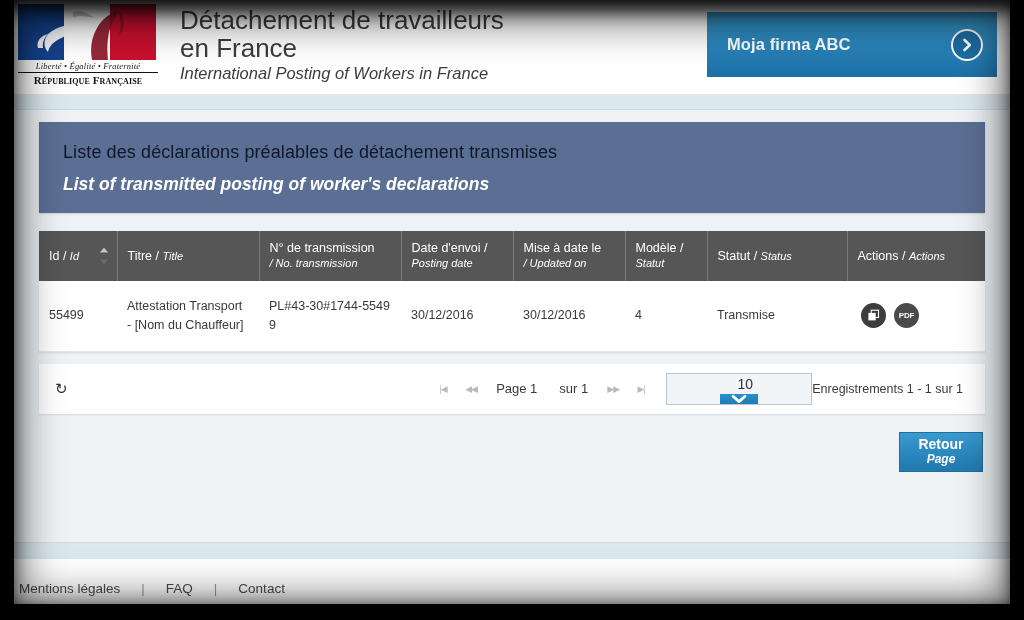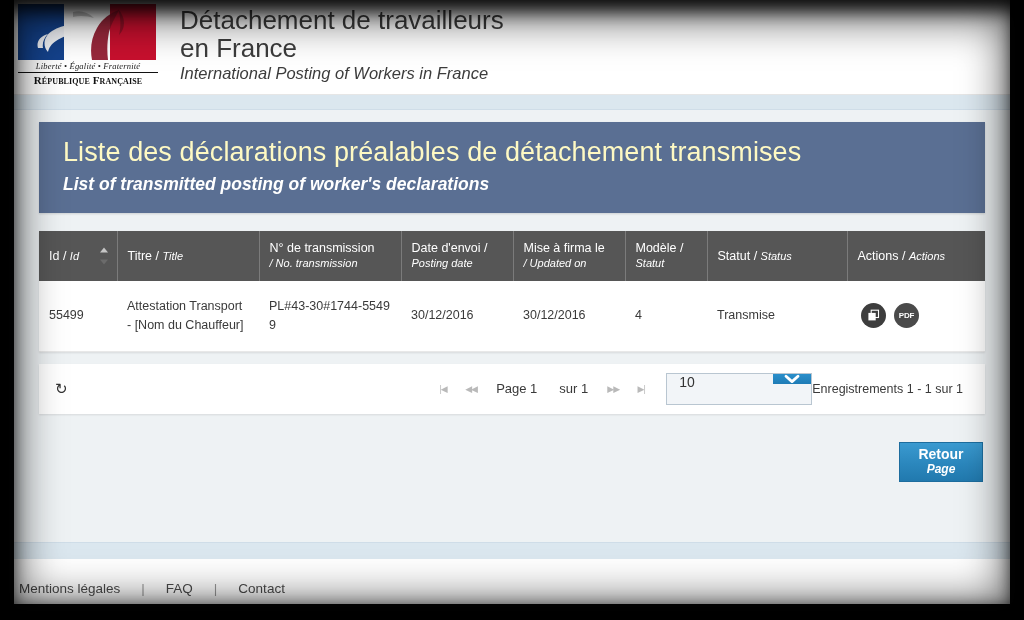--- a/index.html
+++ b/index.html
@@ -134,22 +134,22 @@
     box-sizing: border-box;
   }
 
   .page-banner {
     background: #5a6f93;
     padding: 16px 24px 18px 24px;
     box-sizing: border-box;
     box-shadow: 0 1px 2px rgba(0,0,0,0.14);
   }
   .page-banner .pb-fr {
-    color: #fef9c3;
-    font-size: 27px;
+    color: #0f172a;
+    font-size: 18px;
     font-weight: 400;
     letter-spacing: .1px;
     line-height: 28px;
   }
   .page-banner .pb-en {
     color: #ffffff;
     font-size: 17.5px;
     font-style: italic;
     font-weight: 700;
     margin-top: 7px;
@@ -277,22 +277,23 @@
     cursor: pointer;
     user-select: none;
   }
   .pg-label { font-size: 13px; color: #3a3a3a; padding: 0 6px; white-space: nowrap; }
   .pg-select {
     margin-left: 16px;
     width: 146px; height: 32px;
     border: 1px solid #b9c6d1;
     background: #f2f5f8;
     display: flex;
-    align-items: flex-start;
-    box-sizing: border-box;
+    align-items: center;
+    box-sizing: border-box;
+    flex-direction: column;
   }
   .pg-select .val {
     flex: 1;
     display: flex; align-items: center;
     padding-left: 12px;
     font-size: 14px;
     color: #333;
   }
   .pg-select .drop {
     width: 38px;
@@ -304,21 +305,21 @@
     font-size: 12.5px;
     color: #3a3a3a;
     padding-right: 6px;
     white-space: nowrap;
   }
 
   
   .back-row {
     display: flex;
     justify-content: flex-end;
-    margin-top: 28px;
+    margin-top: 18px;
     padding-right: 2px;
   }
   .back-btn {
     width: 84px; height: 40px;
     background: linear-gradient(180deg, #3a9ad0 0%, #2b87bd 55%, #2179ae 100%);
     border: 1px solid #1d6d9e;
     color: #ffffff;
     display: flex;
     flex-direction: column;
     align-items: center;
@@ -380,20 +381,28 @@
         </svg>
         <div class="logo-motto">Liberté • Égalité • Fraternité</div>
         <div class="logo-rf">République Française</div>
       </div>
 
       <div class="site-title">
         <div class="t-fr">Détachement de travailleurs en France</div>
         <div class="t-en">International Posting of Workers in France</div>
       </div>
 
+      <div class="company-banner">
+        <span class="company-name">Moja firma ABC</span>
+        <span class="company-arrow">
+          <svg width="14" height="14" viewBox="0 0 14 14" aria-hidden="true">
+            <path d="M4.5 2 L9.8 7 L4.5 12" fill="none" stroke="#ffffff" stroke-width="2.6" stroke-linecap="round" stroke-linejoin="round"></path>
+          </svg>
+        </span>
+      </div>
     </div>
 
     <div class="blue-strip"></div>
 
     <div class="content">
 
       <div class="page-banner">
         <div class="pb-fr">Liste des déclarations préalables de détachement transmises</div>
         <div class="pb-en">List of transmitted posting of worker's declarations</div>
       </div>
@@ -423,21 +432,21 @@
             </th>
             <th>
               <span class="th-inner">N° de transmission</span>
               <span class="th-inner"><em>/ No. transmission</em></span>
             </th>
             <th>
               <span class="th-inner">Date d'envoi /</span>
               <span class="th-inner"><em>Posting date</em></span>
             </th>
             <th>
-              <span class="th-inner">Mise à firma le</span>
+              <span class="th-inner">Mise à date le</span>
               <span class="th-inner"><em>/ Updated on</em></span>
             </th>
             <th>
               <span class="th-inner">Modèle /</span>
               <span class="th-inner"><em>Statut</em></span>
             </th>
             <th>
               <span class="th-inner"><span>Statut / </span><em>Status</em></span>
             </th>
             <th>

